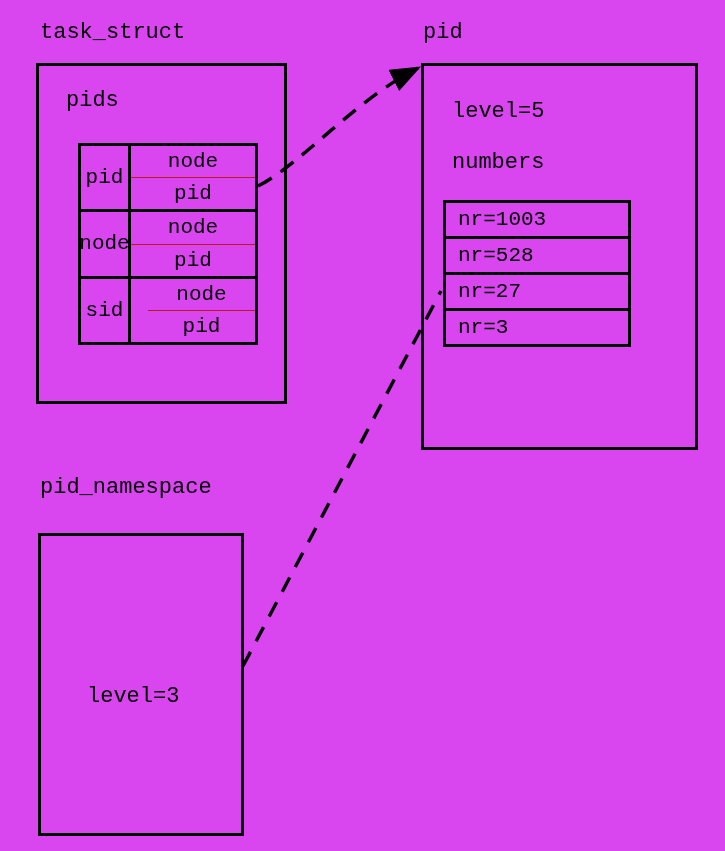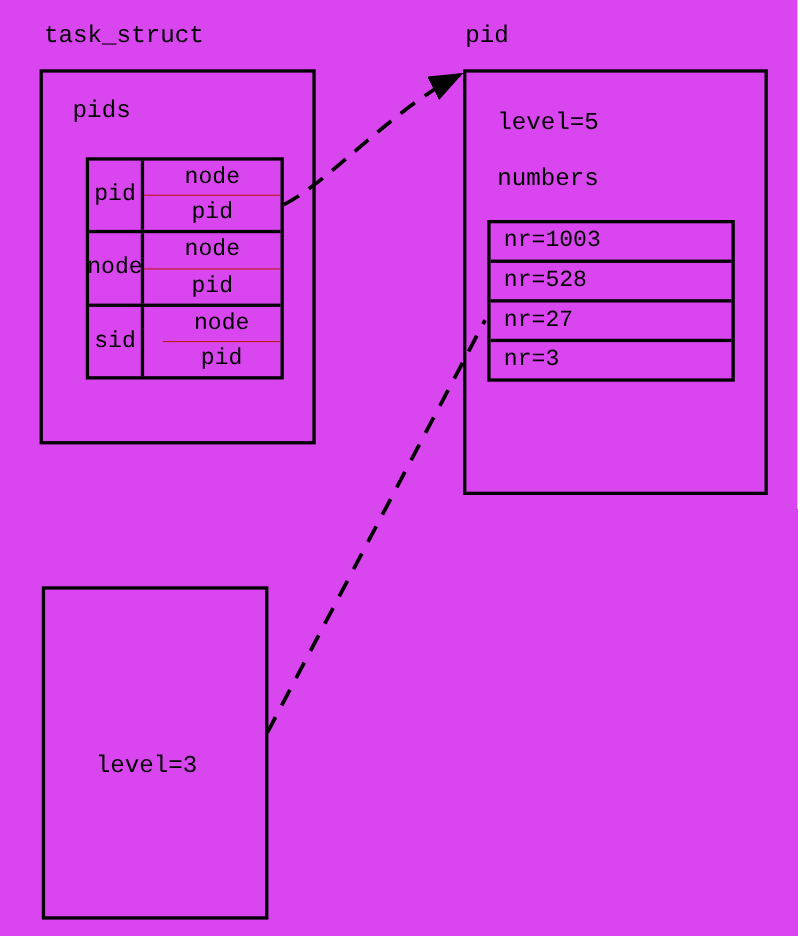--- a/index.html
+++ b/index.html
@@ -154,27 +154,28 @@
   </div>
 
   <div class="caption" style="left:423px; top:22px;">pid</div>
 
   <div class="struct-box" style="left:421px; top:63px; width:277px; height:387px;"></div>
 
   <div class="field-label" style="left:452px; top:101px;">level=5</div>
 
   <div class="field-label" style="left:452px; top:152px;">numbers</div>
 
-  <div class="numbers-table" style="left:443px; top:200px; width:225px; height:147px;">
+  <div class="numbers-table" style="left:443px; top:200px; width:188px; height:147px;">
     <div class="numbers-row">nr=1003</div>
     <div class="numbers-row">nr=528</div>
     <div class="numbers-row">nr=27</div>
     <div class="numbers-row">nr=3</div>
   </div>
 
+  <div class="caption" style="left:40px; top:477px;">pid_namespace</div>
 
   <div class="struct-box" style="left:38px; top:533px; width:206px; height:303px;"></div>
 
   <div class="centered-text" style="left:87px; top:670px;margin-top:16px;">level=3</div>
 
   <svg id="links" viewBox="0 0 725 851">
     <defs>
       <marker id="arrowhead" markerWidth="9" markerHeight="7" refX="8" refY="3.5" orient="auto" markerUnits="strokeWidth">
         <polygon points="0 0, 9 3.5, 0 7" fill="#000"></polygon>
       </marker>

